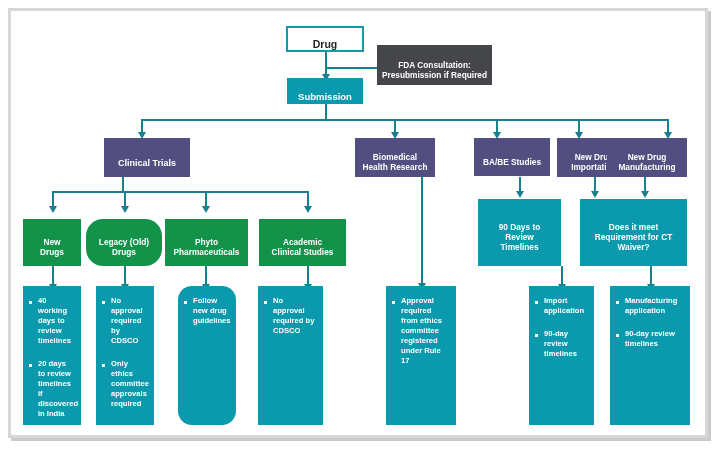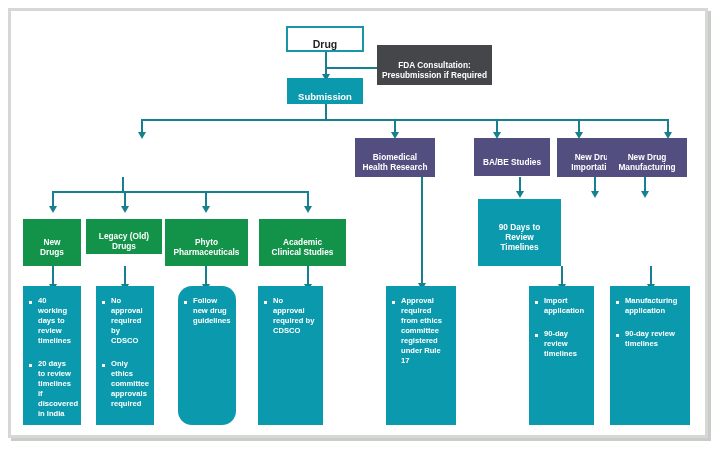--- a/index.html
+++ b/index.html
@@ -186,20 +186,23 @@
 
   <div class="node dark" style="left:377px; top:45px; width:115px; height:40px; font-size:8.3px; white-space:pre-line;">
     <span class="node-label">FDA Consultation:
 Presubmission if Required</span>
   </div>
 
   <div class="node teal" style="left:287px; top:78px; width:76px; height:26px; font-size:9.5px;">
     <span class="node-label">Submission</span>
   </div>
 
+  <div class="node purple" style="left:104px; top:138px; width:86px; height:39px; font-size:9px;">
+    <span class="node-label">Clinical Trials</span>
+  </div>
 
   <div class="node purple" style="left:355px; top:138px; width:80px; height:39px; font-size:8.3px; white-space:pre-line;">
     <span class="node-label">Biomedical
 Health Research</span>
   </div>
 
   <div class="node purple" style="left:474px; top:138px; width:76px; height:38px; font-size:8.3px;">
     <span class="node-label">BA/BE Studies</span>
   </div>
 
@@ -211,41 +214,46 @@
   <div class="node purple" style="left:607px; top:138px; width:80px; height:39px; font-size:8.3px; white-space:pre-line;">
     <span class="node-label">New Drug
 Manufacturing</span>
   </div>
 
   <div class="node green" style="left:23px; top:219px; width:58px; height:47px; font-size:8.3px; white-space:pre-line;">
     <span class="node-label">New
 Drugs</span>
   </div>
 
-  <div class="node green" style="left:86px; top:219px; width:76px; height:35px; font-size:8.3px; white-space:pre-line;">
+  <div class="node green" style="left:86px; top:219px; width:76px; height:47px; font-size:8.3px; white-space:pre-line;border-radius:17px;">
     <span class="node-label">Legacy (Old)
 Drugs</span>
   </div>
 
   <div class="node green" style="left:165px; top:219px; width:83px; height:47px; font-size:8.3px; white-space:pre-line;">
     <span class="node-label">Phyto
 Pharmaceuticals</span>
   </div>
 
   <div class="node green" style="left:259px; top:219px; width:87px; height:47px; font-size:8.3px; white-space:pre-line;">
     <span class="node-label">Academic
 Clinical Studies</span>
   </div>
 
   <div class="node teal" style="left:478px; top:199px; width:83px; height:67px; font-size:8.3px; white-space:pre-line;">
     <span class="node-label">90 Days to
 Review
 Timelines</span>
   </div>
 
+  <div class="node teal" style="left:580px; top:199px; width:107px; height:67px; font-size:8.3px; white-space:pre-line;">
+    <span class="node-label">Does it meet
+Requirement for CT
+Waiver?</span>
+  </div>
 
   <div class="node teal bullets" style="left:23px; top:286px; width:58px; height:139px; font-size:7.6px;">
     <ul>
       <li>40 working days to review timelines</li>
       <li>20 days to review timelines if discovered in India</li>
     </ul>
   </div>
 
   <div class="node teal bullets" style="left:96px; top:286px; width:58px; height:139px; font-size:7.6px;">
     <ul>

